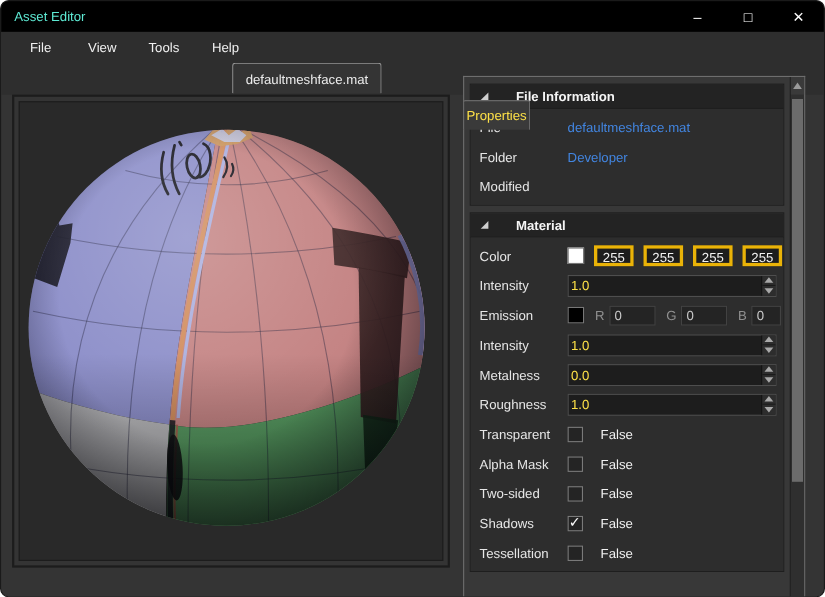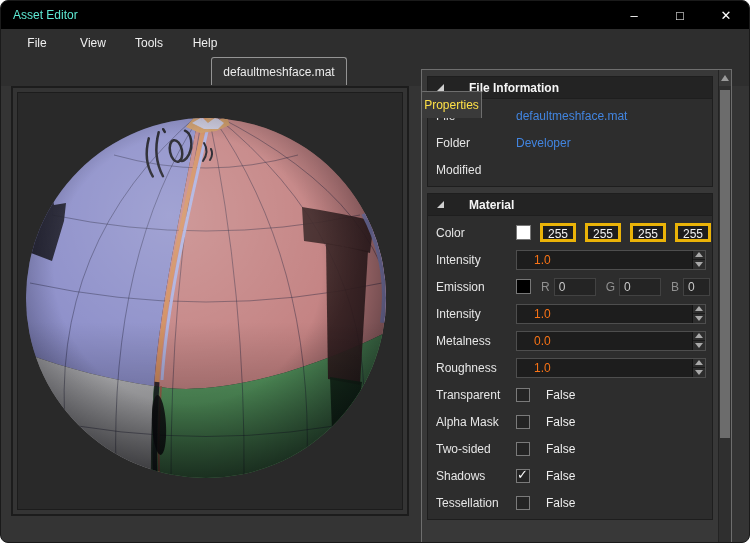--- a/index.html
+++ b/index.html
@@ -51,21 +51,21 @@
   .plabel { width:80px; flex:none; color:#e6e6e6; }
   .pvalue { color:#f2f2f2; }
   .pvalue.link { color:var(--color-link,#4285e0); cursor:pointer; }
   .pfield { display:flex; align-items:center; flex:1; margin-right:6px; }
   .swatch { width:15px; height:15px; border:1px solid #777; flex:none; }
   .num-box { width:36px; height:19px; margin-left:9px; border:3px solid #eab308;
     background:var(--color-input_bg,#1d1d1d); color:#f2f2f2; padding-left:5px; line-height:17px; }
   .num-box:first-of-type { margin-left:8px; }
   .spin-input { flex:1; margin-right:6px; height:20px; border:1px solid #4e4e4e;
     background:var(--color-input_bg,#1d1d1d); display:flex; align-items:stretch; }
-  .spin-val { flex:1; padding-left:17px; line-height:18px; color:#f97316; }
+  .spin-val { flex:1; padding-left:2px; line-height:18px; color:#fde047; }
   .spin-btns { width:13px; border-left:1px solid #121212; display:flex; flex-direction:column; }
   .spin-btn { flex:1; display:flex; align-items:center; justify-content:center; background:#2d2d2d; }
   .spin-btn:first-child { border-bottom:1px solid #1a1a1a; }
   .tri-up { width:0; height:0; border-left:4px solid transparent; border-right:4px solid transparent;
     border-bottom:5px solid #a8a8a8; }
   .tri-down { width:0; height:0; border-left:4px solid transparent; border-right:4px solid transparent;
     border-top:5px solid #a8a8a8; }
   .ch-label { color:#909090; margin-left:10px; }
   .ch-box { width:42px; height:18px; margin-left:4px; border:1px solid #424242; background:#242424;
     color:#c9c9c9; padding-left:4px; line-height:16px; }

